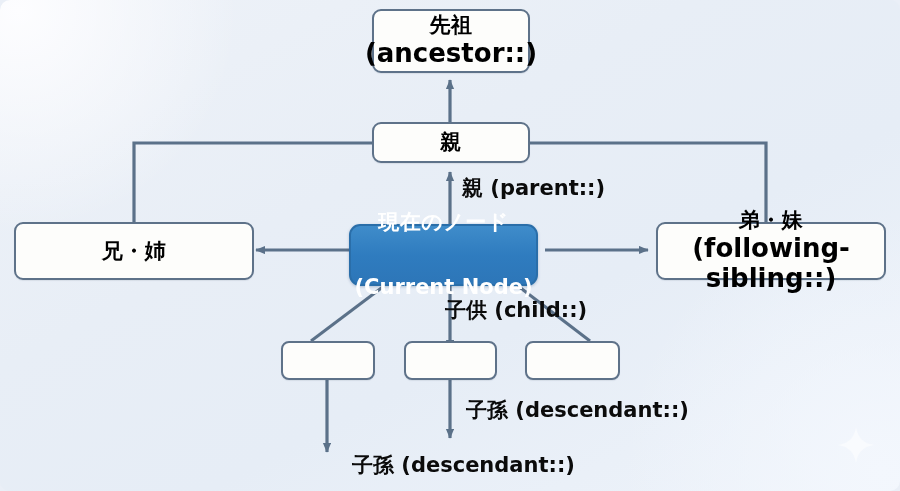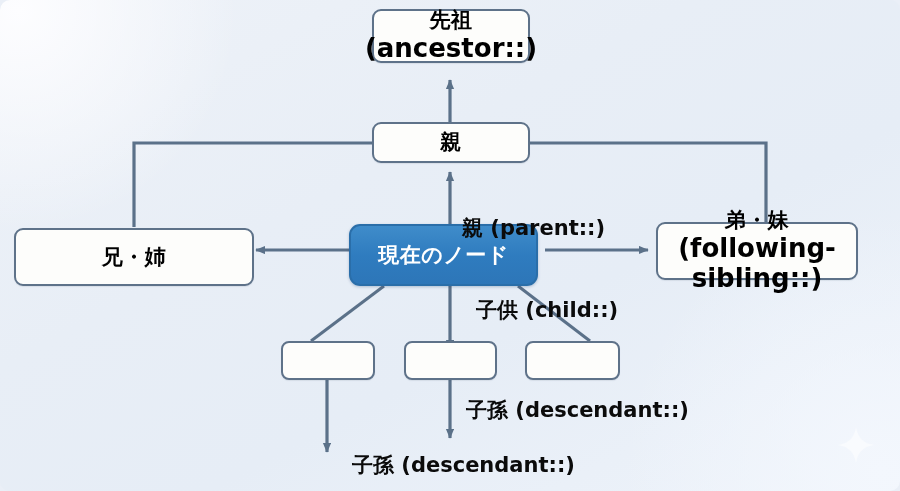--- a/index.html
+++ b/index.html
@@ -73,54 +73,55 @@
       <line x1="384" y1="286" x2="311" y2="341" stroke-width="3"></line>
 
       <line x1="518" y1="286" x2="590" y2="341" stroke-width="3"></line>
 
       <line x1="327" y1="380" x2="327" y2="452" marker-end="url(#ah)"></line>
 
       <line x1="450" y1="380" x2="450" y2="438" marker-end="url(#ah)"></line>
     </g>
   </svg>
 
-  <div class="node" style="left:372px;top:9px;width:158px;height:54px;">
+  <div class="node" style="left:372px;top:9px;width:158px;height:64px;">
     <span class="ln1">先祖</span>
     <span class="ln2">(ancestor::)</span>
   </div>
 
   <div class="node" style="left:372px;top:122px;width:158px;height:41px;">
     <span class="ln1">親</span>
   </div>
 
-  <div class="node" style="left:14px;top:228px;width:240px;height:58px;">
+  <div class="node" style="left:14px;top:222px;width:240px;height:58px;">
     <span class="ln1">兄・姉</span>
   </div>
 
   <div class="node current" style="left:349px;top:224px;width:189px;height:62px;gap:40px;">
     <span class="ln1">現在のノード</span>
+    <span class="ln2">(Current Node)</span>
   </div>
 
-  <div class="node" style="left:656px;top:222px;width:202px;height:58px;">
+  <div class="node" style="left:656px;top:222px;width:230px;height:58px;">
     <span class="ln1">弟・妹</span>
     <span class="ln2">(following-sibling::)</span>
   </div>
 
   <div class="node empty" style="left:281px;top:341px;width:94px;height:39px;">
     <span class="ln1"></span>
   </div>
   <div class="node empty" style="left:404px;top:341px;width:93px;height:39px;">
     <span class="ln1"></span>
   </div>
   <div class="node empty" style="left:525px;top:341px;width:95px;height:39px;">
     <span class="ln1"></span>
   </div>
 
-  <div class="lbl" style="left:462px;top:178px;margin-top:40px;">親 (parent::)</div>
-  <div class="lbl" style="left:476px;top:300px;text-align:right;">子供 (child::)</div>
+  <div class="lbl" style="left:462px;top:178px;">親 (parent::)</div>
+  <div class="lbl" style="left:445px;top:300px;text-align:right;">子供 (child::)</div>
   <div class="lbl" style="left:466px;top:400px;">子孫 (descendant::)</div>
   <div class="lbl" style="left:352px;top:455px;">子孫 (descendant::)</div>
 
   <svg class="sparkle" viewBox="0 0 44 44">
     <path d="M22 4 C24 15 29 20 40 22 C29 24 24 29 22 40 C20 29 15 24 4 22 C15 20 20 15 22 4 z" fill="#ffffff" opacity="0.85"></path>
   </svg>
 
 </div>
 
 </body></html>

